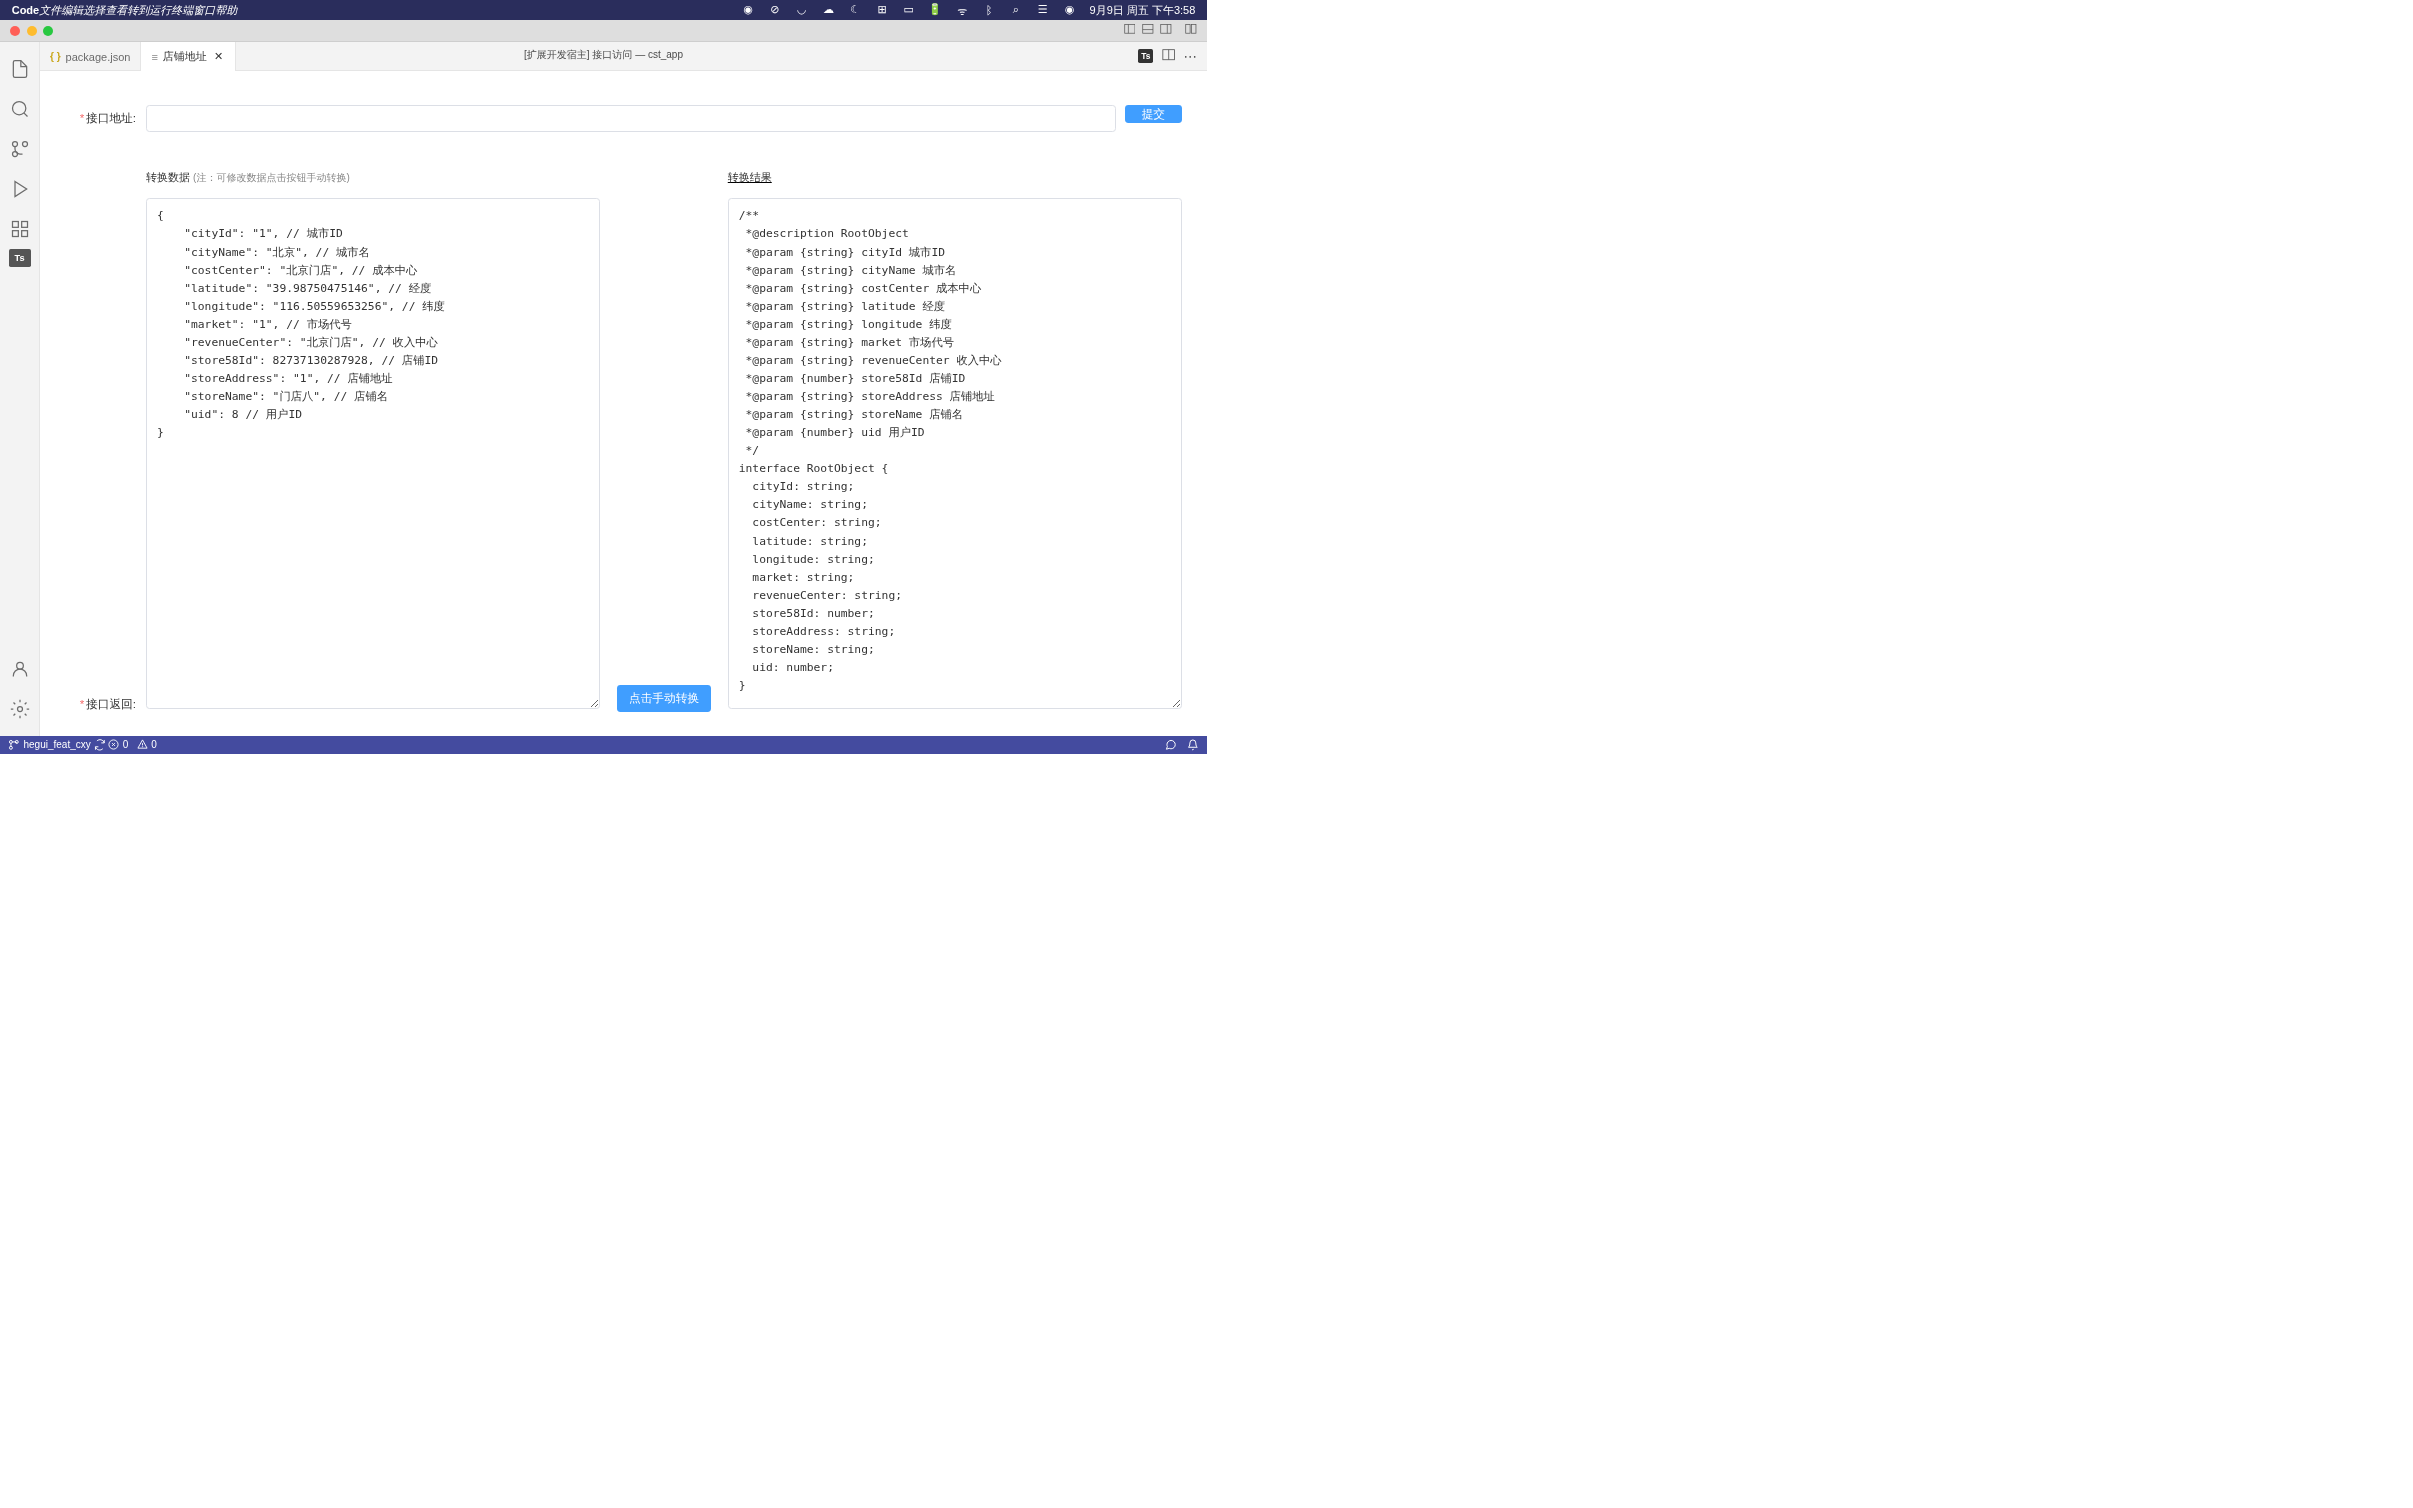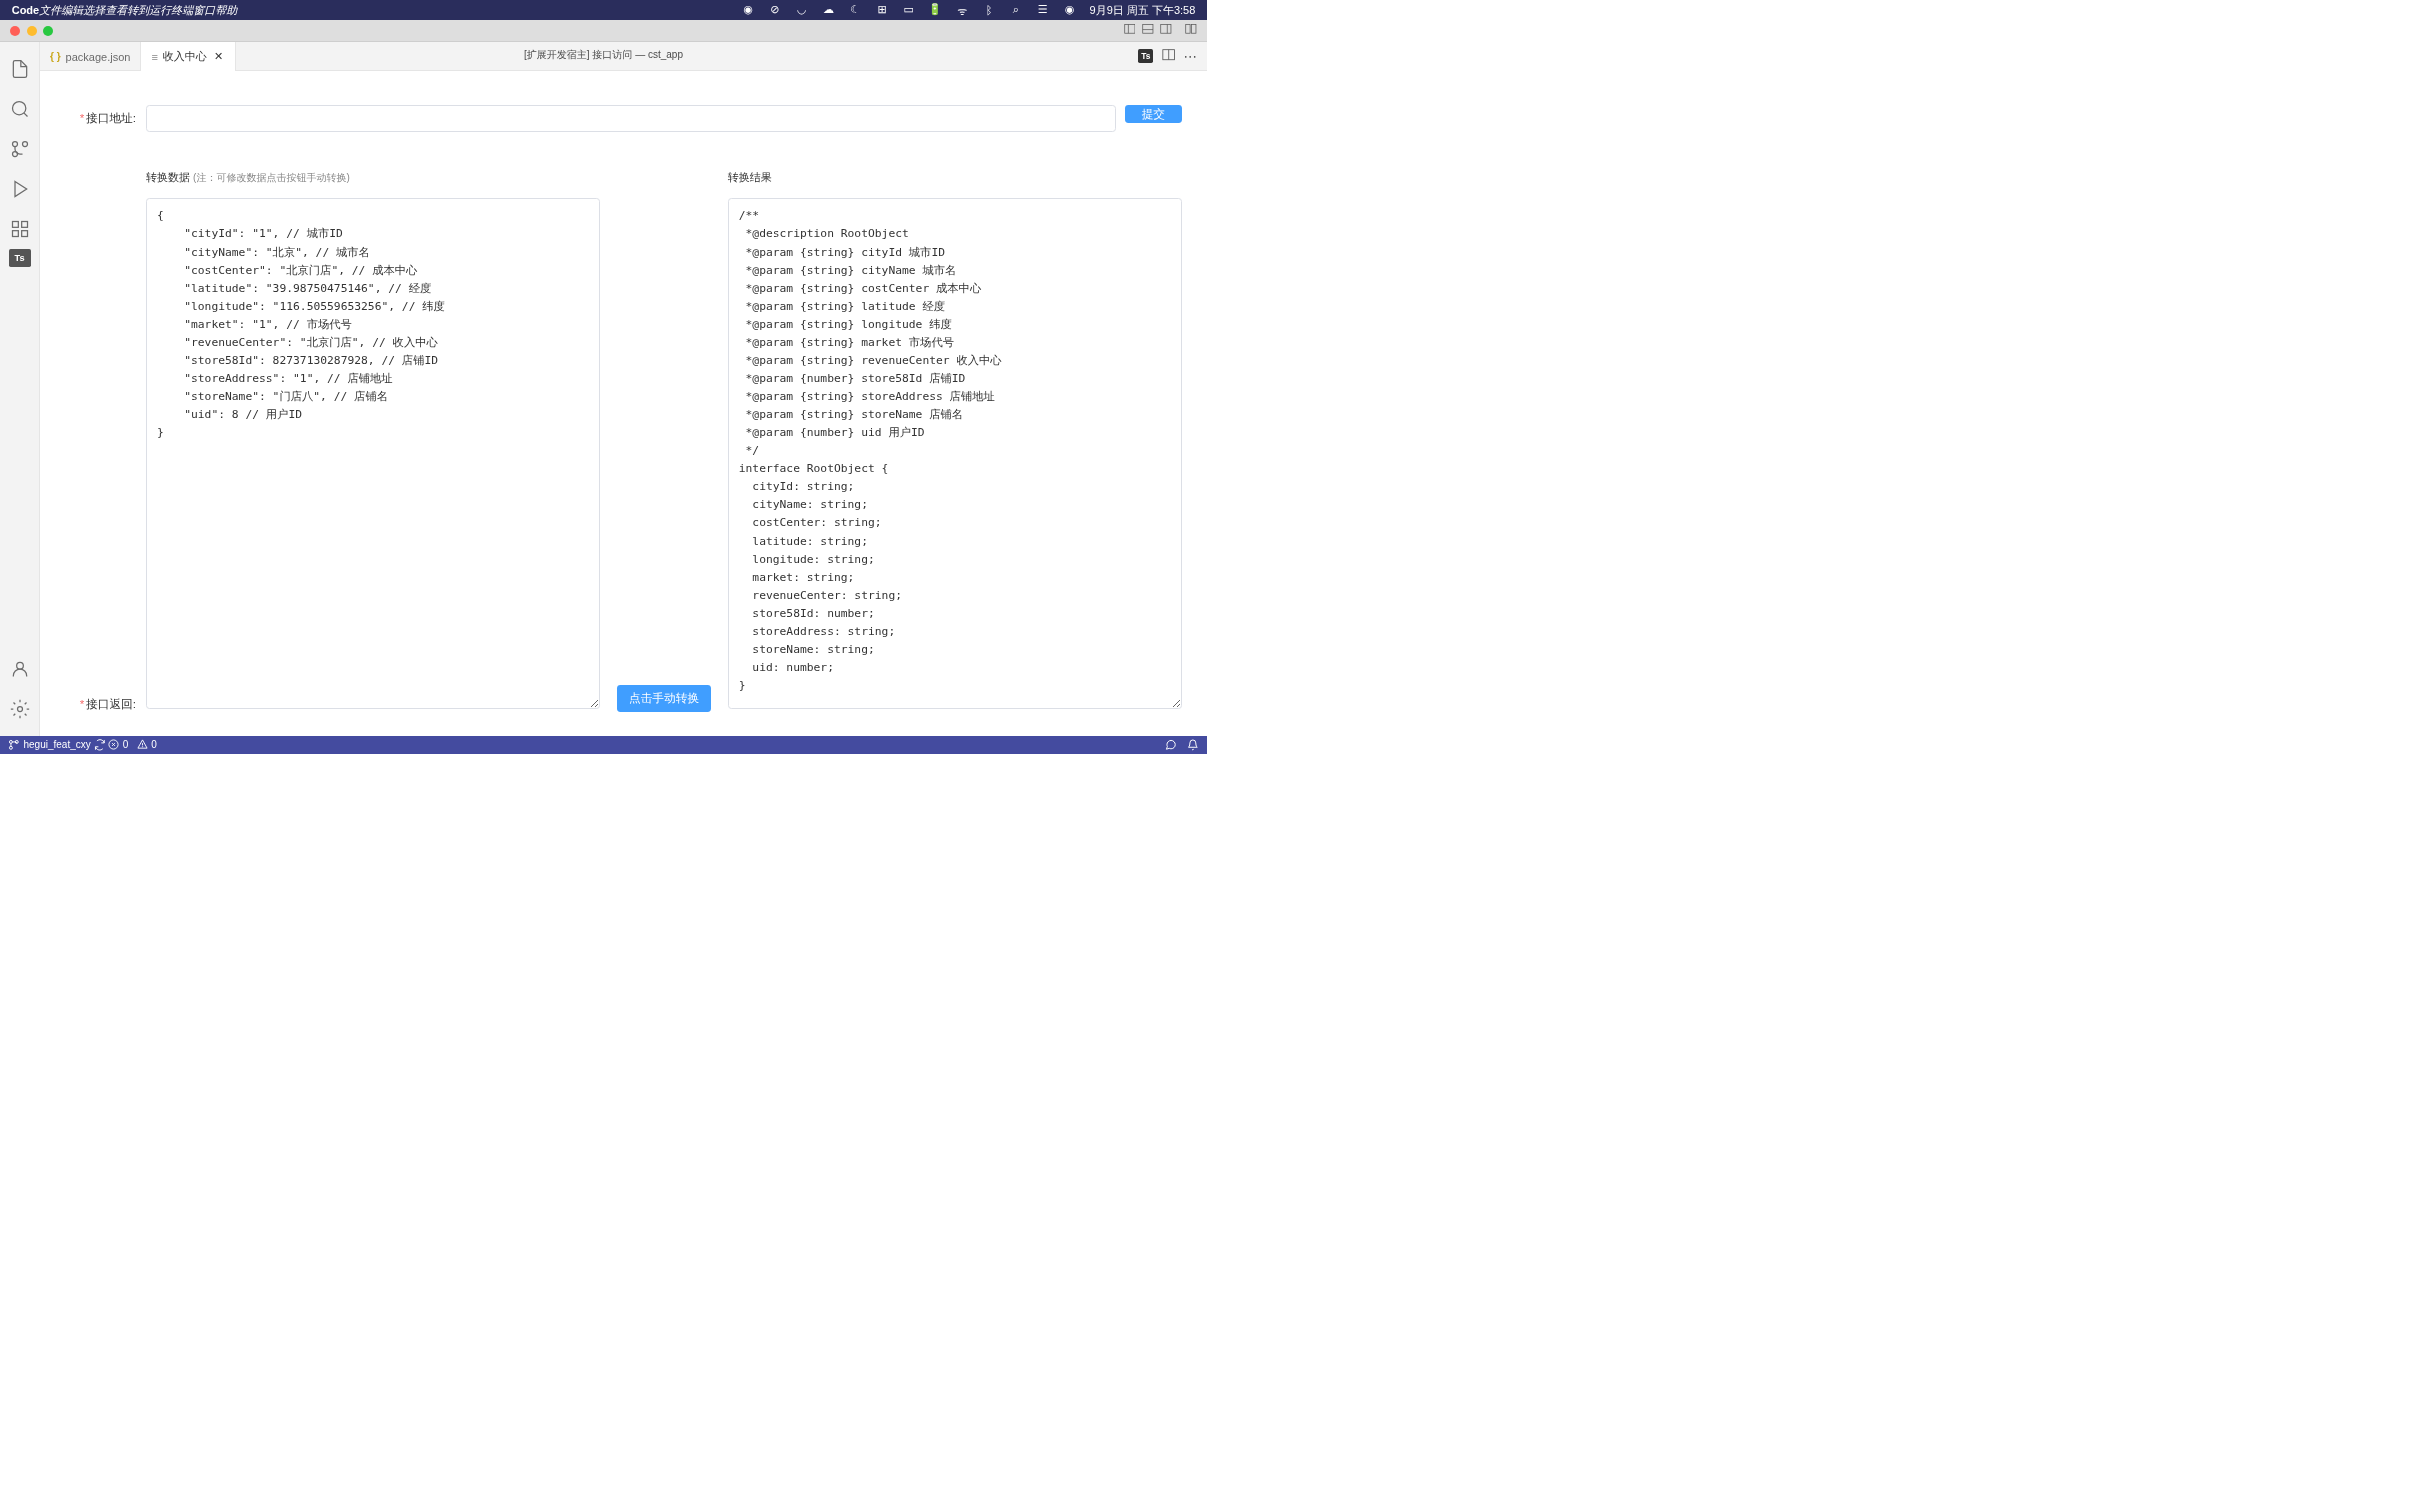--- a/index.html
+++ b/index.html
@@ -55,21 +55,21 @@
     .panels-row { display: flex; align-items: flex-end; }
     .panel-left { flex: 1; margin-left: 10px; }
     .panel-title { font-size: 11px; color: #333; margin-bottom: 13px; }
     .panel-title .hint { color: #888; font-size: 10px; }
     .code-box { border: 0.8px solid #dcdfe6; border-radius: 3.4px; padding: 8.4px 10px; font-family: "SF Mono", Monaco, Menlo, Consolas, monospace; font-size: 11.3px; line-height: 1.6; white-space: pre; resize: both; overflow: auto; height: 511px; width: 100%; color: #333; outline: none; }
     .code-box-right { height: 511px; }
     
     .middle-col { display: flex; align-items: center; justify-content: center; padding: 0 17px; }
     .convert-btn { height: 27px; padding: 0 11.7px; background: #409eff; color: #fff; border: none; border-radius: 3.4px; font-size: 11.7px; cursor: pointer; white-space: nowrap; }
     
-    .panel-right { flex: 1; }
+    .panel-right { flex: 1; text-decoration: underline; }
     
     
     .statusbar { height: 18.4px; background: #444b9f; color: #fff; display: flex; align-items: center; padding: 0 8.4px; font-size: 10px; gap: 3px; }
     .statusbar-right { margin-left: auto; display: flex; gap: 10px; }
     .statusbar-item { display: flex; align-items: center; gap: 3.4px; }
   </style>
 </head>
 <body>
 
 <div class="menubar">
@@ -186,21 +186,21 @@
 
   <div class="main-content">
 
     <div class="tabs-container">
       <div class="tab">
         <span style="color:#c9a61a;font-weight:bold;font-size:10px;">{ }</span>
         <span>package.json</span>
       </div>
       <div class="tab active">
         <span style="color:#888;">≡</span>
-        <span>收入中心</span>
+        <span>店铺地址</span>
         <span class="tab-close">✕</span>
       </div>
       <div class="tabs-right">
         <span class="ts-badge">Ts</span>
         <span><svg width="13.4" height="13.4" viewBox="0 0 16 16" fill="none" stroke="#555" stroke-width="1">
               <rect x="1" y="2" width="14" height="12"></rect>
               <line x1="8" y1="2" x2="8" y2="14"></line>
             </svg></span>
         <span style="color:#555;">⋯</span>
       </div>

